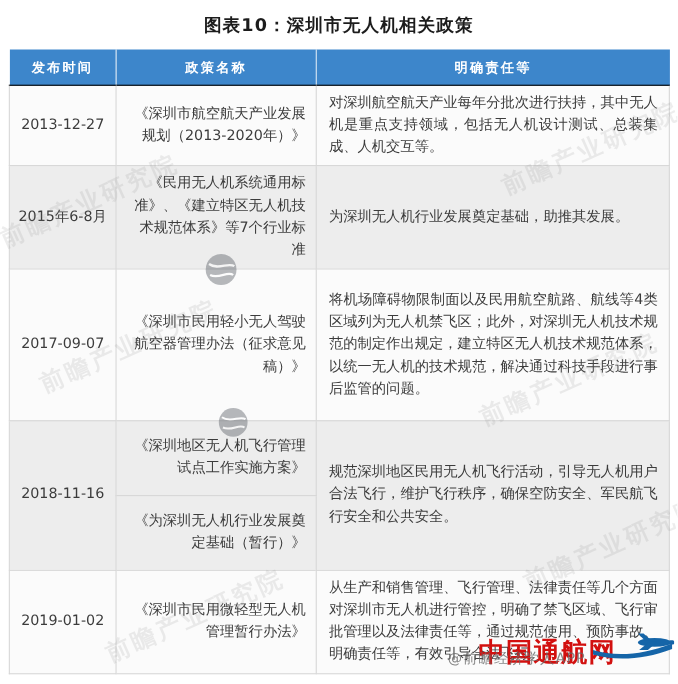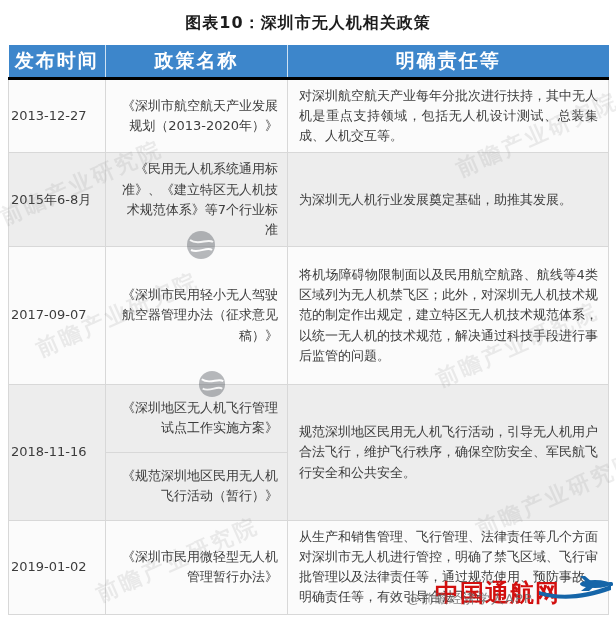--- a/index.html
+++ b/index.html
@@ -1,26 +1,26 @@
 <!DOCTYPE html>
 <html style="--header-bg: #3d86cb; --row-bg: #fbfbfb; --row-alt-bg: #ededed; --border: #d8d8d8; --text: #3c3c3c; --logo-red: #d2100f; --logo-blue: #1565a8;"><head>
 <meta charset="utf-8">
 <style>
   html,body{margin:0;padding:0;}
   body{font-family:"DejaVu Sans","Liberation Sans",sans-serif;}
   .page{position:relative;width:616px;height:622px;background:#ffffff;overflow:hidden;border-radius:11px;}
   .title{margin:13px 0 11px 0;text-align:center;font-size:16px;font-weight:bold;color:#1c1c1c;letter-spacing:1px;}
   table{border-collapse:collapse;margin:0 8px;width:600px;table-layout:fixed;}
-  th{background:var(--header-bg,#3d86cb);color:#ffffff;font-size:19px;font-weight:bold;height:30px;
-     border-right:1px solid rgba(255,255,255,.75);border-bottom:3px solid #000000;letter-spacing:2px;}
+  th{background:var(--header-bg,#3d86cb);color:#ffffff;font-size:12px;font-weight:bold;height:30px;
+     border-right:1px solid rgba(255,255,255,.75);border-bottom:1px solid #000000;letter-spacing:2px;}
   th:last-child{border-right:none;}
   td{border:1px solid var(--border,#d8d8d8);font-size:13px;color:var(--text,#3c3c3c);line-height:1.55;vertical-align:middle;}
   tr.odd td{background:var(--row-bg,#fbfbfb);}
   tr.even td{background:var(--row-alt-bg,#ededed);}
-  td.date{padding:4px 2px;margin-top:16px;}
+  td.date{text-align:center;padding:4px 2px;margin-top:16px;}
   td.policy{text-align:right;padding:6px 9px;}
   td.content{text-align:left;padding:6px 10px 6px 11px;text-align:justify;}
   .source{margin:7px 0 0 10px;font-size:13px;color:#3f3f3f;letter-spacing:1px;}
   
   .wm{position:absolute;color:rgba(125,125,125,.14);font-size:22px;font-weight:bold;transform:rotate(-24deg);
       white-space:nowrap;pointer-events:none;z-index:2;letter-spacing:3px;}
   .globe{position:absolute;opacity:.42;z-index:2;pointer-events:none;}
   
   .logo{position:absolute;right:5px;bottom:1px;width:176px;height:44px;z-index:4;}
   .logo-top{position:absolute;left:0;top:0;white-space:nowrap;}
@@ -64,21 +64,21 @@
         <td class="date">2017-09-07</td>
         <td class="policy">《深圳市民用轻小无人驾驶航空器管理办法（征求意见稿）》</td>
         <td class="content">将机场障碍物限制面以及民用航空航路、航线等4类区域列为无人机禁飞区；此外，对深圳无人机技术规范的制定作出规定，建立特区无人机技术规范体系，以统一无人机的技术规范，解决通过科技手段进行事后监管的问题。</td>
       </tr>
       <tr class="even" style="height:68px">
         <td class="date" rowspan="2">2018-11-16</td>
         <td class="policy">《深圳地区无人机飞行管理试点工作实施方案》</td>
         <td class="content" rowspan="2">规范深圳地区民用无人机飞行活动，引导无人机用户合法飞行，维护飞行秩序，确保空防安全、军民航飞行安全和公共安全。</td>
       </tr>
       <tr class="even" style="height:68px">
-        <td class="policy">《规范深圳地区民用无人机飞行活动（暂行）》</td>
+        <td class="policy">《为深圳无人机行业发展奠定基础（暂行）》</td>
       </tr>
       <tr class="odd" style="height:82px">
         <td class="date">2019-01-02</td>
         <td class="policy">《深圳市民用微轻型无人机管理暂行办法》</td>
         <td class="content">从生产和销售管理、飞行管理、法律责任等几个方面对深圳市无人机进行管控，明确了禁飞区域、飞行审批管理以及法律责任等，通过规范使用、预防事故、明确责任等，有效引导合法飞行。</td>
       </tr>
     </tbody>
   </table>
 
   <div class="source">资料来源：前瞻产业研究院整理</div>

